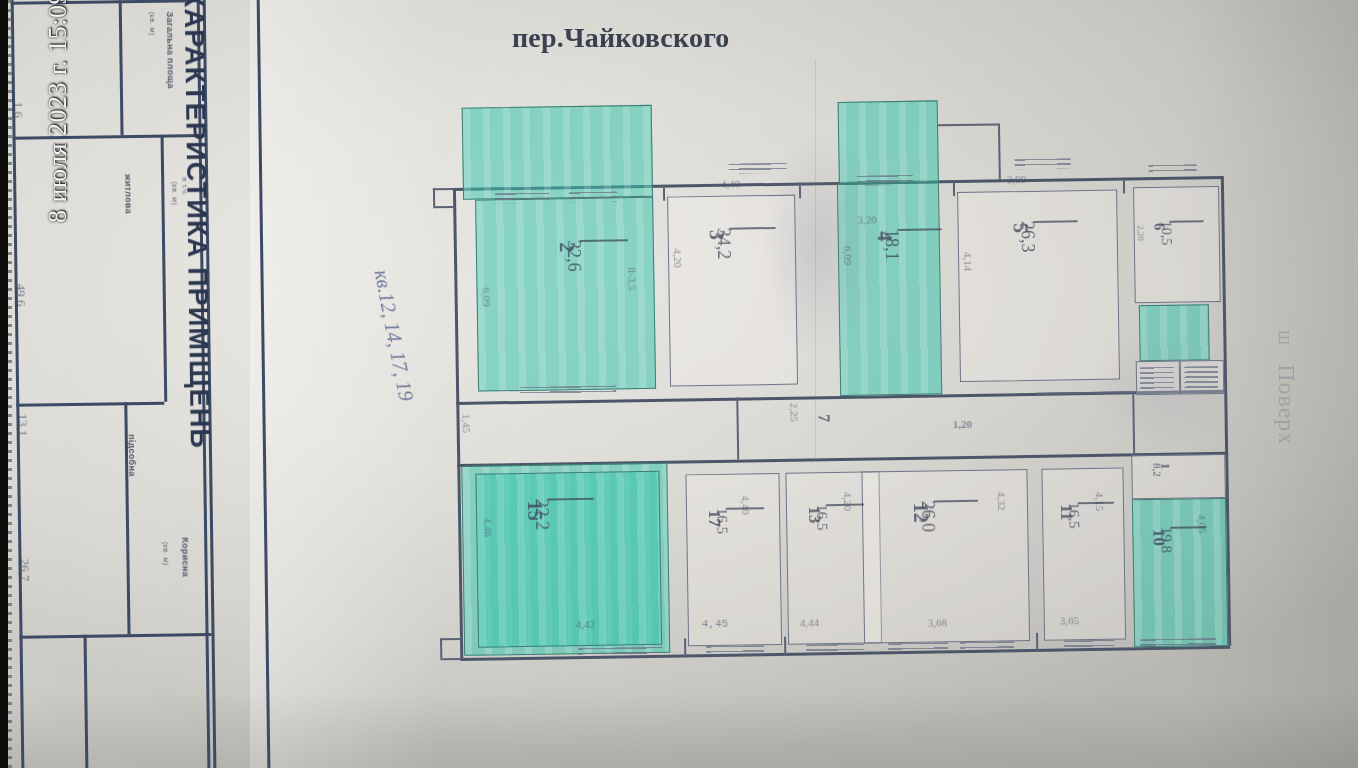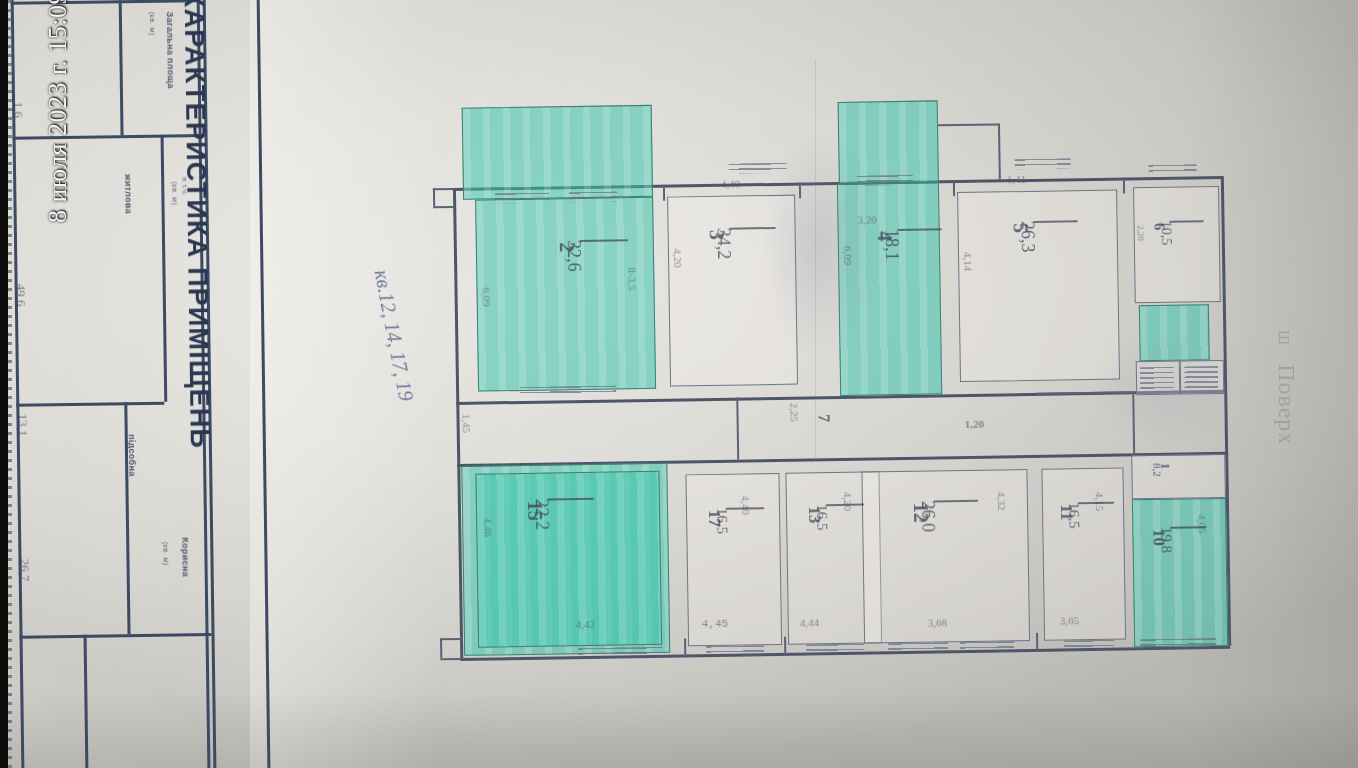--- a/index.html
+++ b/index.html
@@ -257,20 +257,21 @@
     <div class="cellTxt sm" style="left:166px;top:200px;transform:rotate(90deg);">(кв. м)</div>
 
     <div class="handnum" style="left:14px;top:300px;transform:rotate(90deg);">49,6</div>
     <div class="handnum" style="left:14px;top:430px;transform:rotate(90deg);">13,1</div>
     <div class="handnum" style="left:14px;top:575px;transform:rotate(90deg);">26,7</div>
     <div class="handnum" style="left:14px;top:118px;transform:rotate(90deg);">1,6</div>
 
     <div id="bigtitle">ХАРАКТЕРИСТИКА ПРИМІЩЕНЬ</div>
   </div>
 
+  <div id="street">пер.Чайковского</div>
 
   <div id="kvlabel">кв.12, 14, 17, 19</div>
 
   <div id="floorlabel"><span class="rom">Ш</span><span>Поверх</span></div>
 
   <div id="plan">
 
     <div class="wall h thick" style="left:20px; top:86px;  width:770px;"></div>
     <div class="wall h thick" style="left:20px; top:556px; width:770px;"></div>
     <div class="wall v thick" style="left:20px; top:86px;  height:470px;"></div>
@@ -315,21 +316,21 @@
     <div class="dim flat" style="left:424px;top:118px;">3,20</div>
     <div class="hatch" style="left:424px;top:80px;width:56px;height:10px;"></div>
     <div class="wall h" style="left:506px;top:30px;width:60px;"></div>
     <div class="wall v" style="left:566px;top:30px;height:56px;"></div>
 
     <div class="room" style="left:524px;top:98px; width:160px;height:190px;"></div>
     <div class="roomlabel rl-area" style="left:604px;top:128px;">26,3</div>
     <div class="rl-line" style="left:600px;top:128px;width:44px;"></div>
     <div class="roomlabel rl-num" style="left:598px;top:130px;">5</div>
     <div class="dim" style="left:540px;top:158px;">4,14</div>
-    <div class="dim flat" style="left:574px;top:80px;">1,41</div>
+    <div class="dim flat" style="left:574px;top:80px;">2,99</div>
     <div class="hatch" style="left:582px;top:66px;width:56px;height:10px;"></div>
 
     <div class="room" style="left:700px;top:96px; width:86px; height:116px;"></div>
     <div class="roomlabel rl-area" style="left:740px;top:130px;font-size:14px;">10,5</div>
     <div class="rl-line" style="left:736px;top:130px;width:34px;"></div>
     <div class="roomlabel rl-num" style="left:734px;top:132px;font-size:15px;">6</div>
     <div class="dim" style="left:712px;top:134px;font-size:9px;">2,20</div>
     <div class="hatch" style="left:716px;top:74px;width:48px;height:9px;"></div>
 
     <div class="room hl" style="left:704px;top:214px;width:70px; height:56px;"></div>
@@ -386,21 +387,21 @@
     <div class="roomlabel rl-num" style="left:730px;top:438px;font-size:17px;">10</div>
     <div class="dim" style="left:770px;top:424px;">4,05</div>
     <div class="hatch" style="left:700px;top:548px;width:76px;height:9px;"></div>
 
     <div class="room" style="left:694px;top:364px;width:94px; height:44px;"></div>
     <div class="roomlabel rl-num" style="left:736px;top:372px;font-size:13px;">1</div>
     <div class="roomlabel rl-area" style="left:726px;top:372px;font-size:11px;">8,2</div>
 
     <div class="dim" style="left:36px;top:312px;">1,45</div>
     <div class="dim" style="left:364px;top:306px;">2,25</div>
-    <div class="dim flat" style="left:528px;top:324px;font-weight:bold;">1,20</div>
+    <div class="dim flat" style="left:516px;top:324px;font-weight:bold;">1,20</div>
 
     <div class="roomlabel rl-num" style="left:396px;top:318px;font-size:16px;">7</div>
 
     <div class="wall v" style="left:230px;top:86px; height:16px;"></div>
     <div class="wall v" style="left:366px;top:86px; height:16px;"></div>
     <div class="wall v" style="left:520px;top:86px; height:16px;"></div>
     <div class="wall v" style="left:690px;top:86px; height:16px;"></div>
     <div class="wall v" style="left:244px;top:540px;height:18px;"></div>
     <div class="wall v" style="left:344px;top:540px;height:18px;"></div>
     <div class="wall v" style="left:596px;top:540px;height:18px;"></div>

